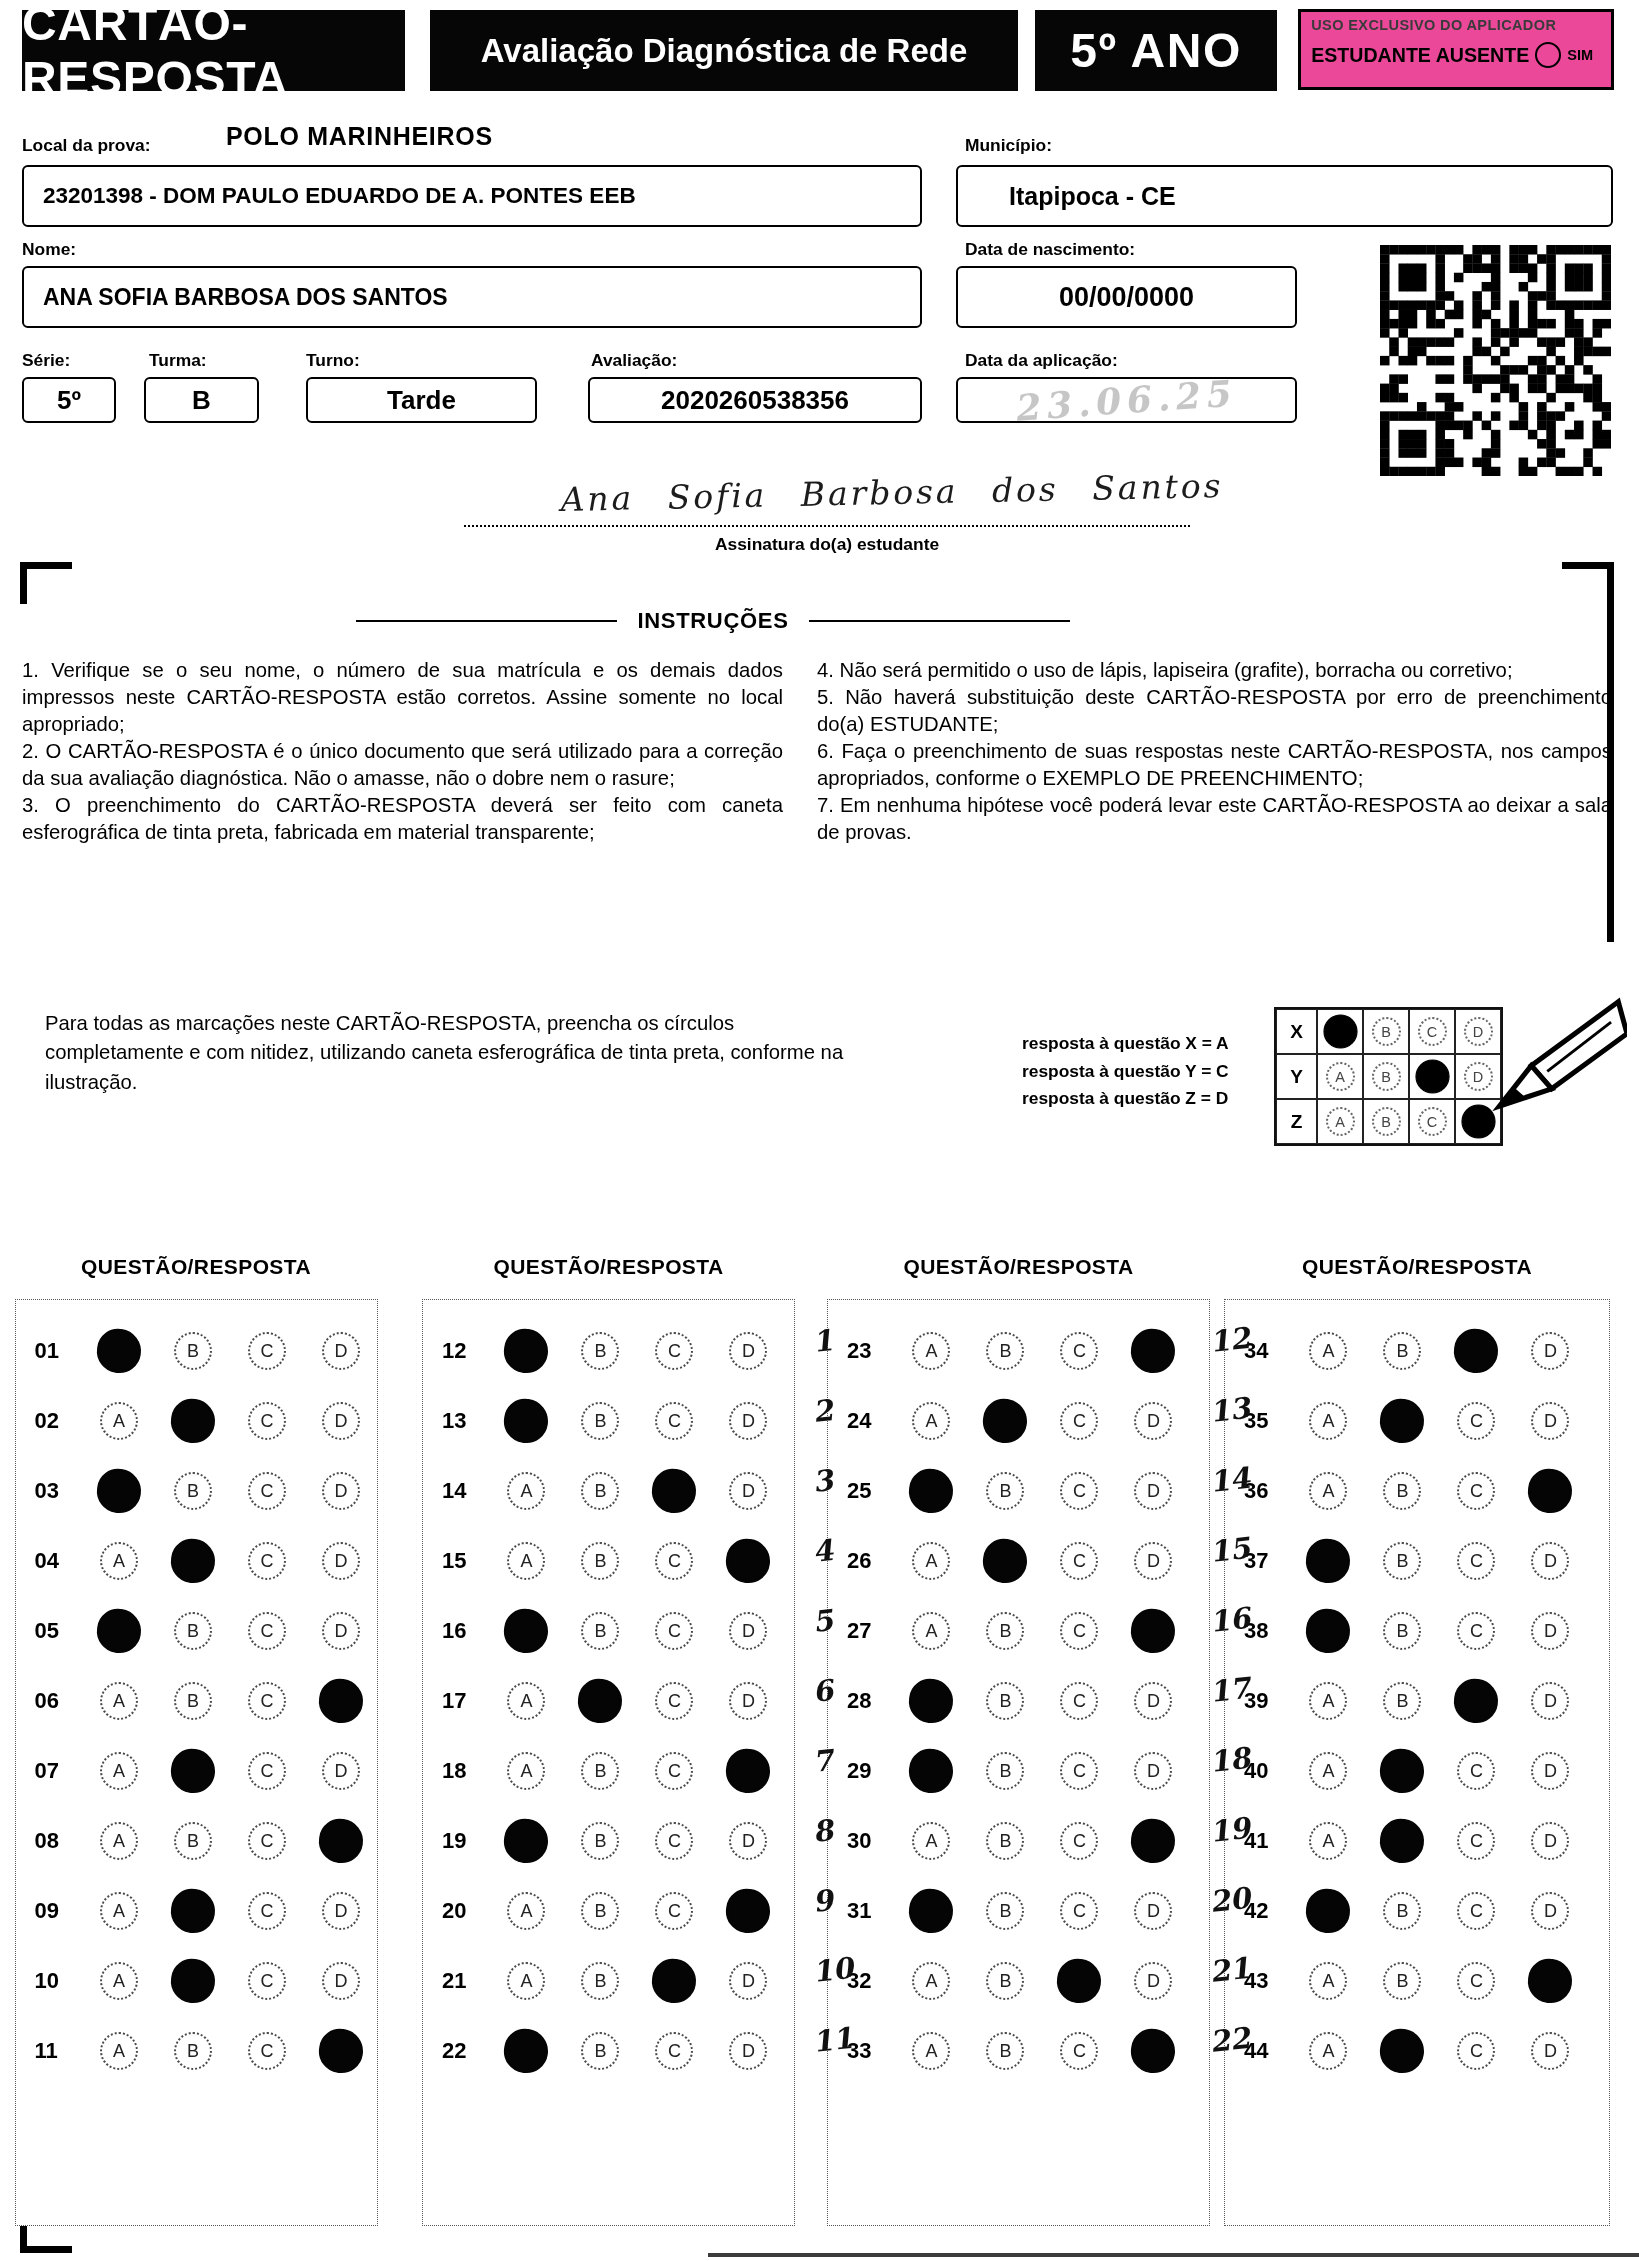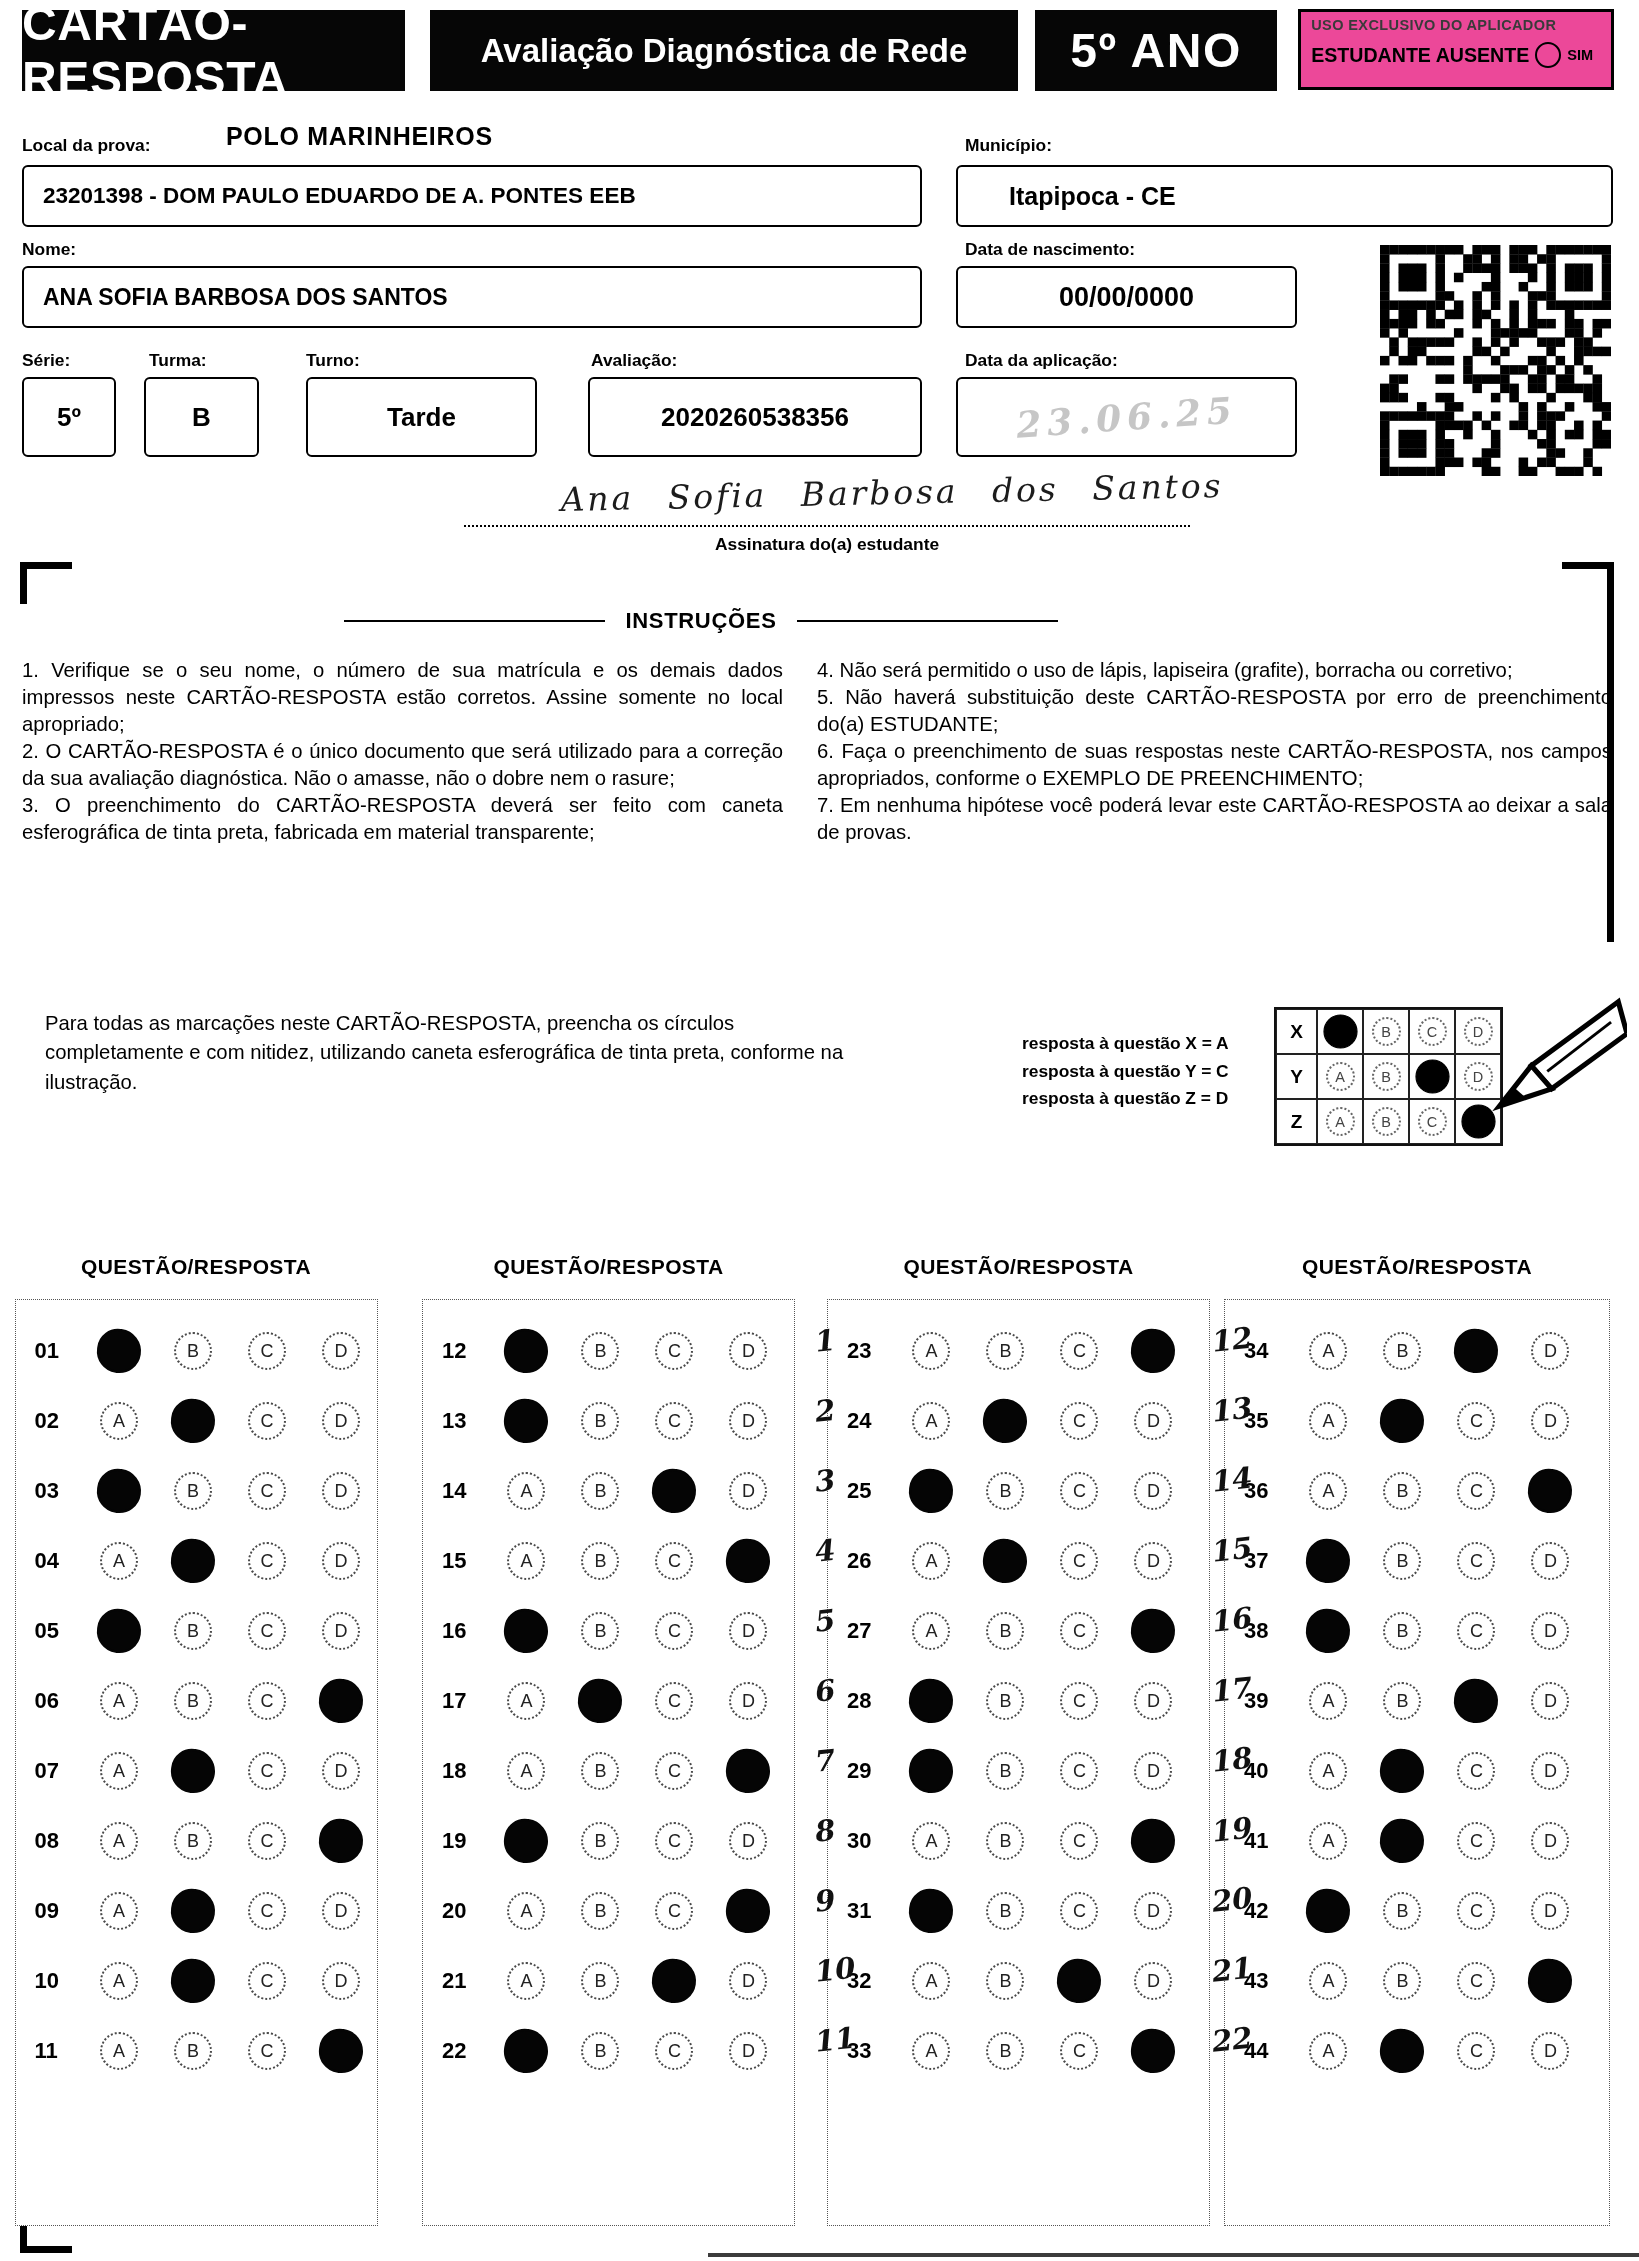--- a/index.html
+++ b/index.html
@@ -16,39 +16,39 @@
   .ausente{display:flex;align-items:center;gap:6px;margin-top:8.7px;font-weight:bold}
   .ausente-lbl{font-size:19.6px}
   .circ{width:26px;height:26px;border:2.9px solid #000;border-radius:50%;display:inline-block;flex:none}
   .sim{font-size:14.5px}
 
   
   .lbl{position:absolute;font-size:17.4px;font-weight:bold}
   .val-local{position:absolute;left:226px;top:122px;font-size:25px;font-weight:bold;letter-spacing:0.7px}
   .fbox{position:absolute;height:62px;border:2.9px solid #000;border-radius:5.8px;display:flex;align-items:center;font-weight:bold;font-size:22.5px;padding-left:19px;background:#fff}
   .fbox.center{justify-content:center;padding-left:0}
-  .r3{top:377px;height:80px;font-size:26px}
+  .r3{top:377px;height:46px;font-size:26px}
   .date-hw{font-family:"DejaVu Serif",serif;font-style:italic;font-weight:bold;font-size:36px;color:#c6c6c6;transform:rotate(-4deg);letter-spacing:5.8px}
 
   .qr{position:absolute;left:1380px;top:245px;width:231px;height:231px}
   .qr svg{width:100%;height:100%;fill:#000}
 
   
   .sig-hw{position:absolute;left:435px;top:473px;width:914px;text-align:center;font-family:"DejaVu Serif",serif;font-style:italic;font-size:33px;letter-spacing:2.9px;word-spacing:20.3px;transform:rotate(-1.2deg);color:#1c1c1c;white-space:nowrap}
   .sig-line{position:absolute;left:464px;top:485px;width:726px;height:42px;border-bottom:2.9px dotted #000}
   .sig-label{position:absolute;left:464px;top:534px;width:726px;text-align:center;font-size:17.4px;font-weight:bold}
 
   
   .crn-tl{position:absolute;left:20.3px;top:562px;width:52px;height:42px;border-left:7.3px solid #000;border-top:7.3px solid #000}
   .crn-tr{position:absolute;left:1562px;top:562px;width:52px;height:380px;border-right:7.3px solid #000;border-top:7.3px solid #000}
   .crn-bl{position:absolute;left:20.3px;top:2208px;width:52px;height:45px;border-left:7.3px solid #000;border-bottom:7.3px solid #000}
   .bline{position:absolute;left:708px;top:2253px;width:932px;height:3.6px;background:#3c3c3c}
 
   
-  .instr-head{position:absolute;left:0;top:608px;width:1402px;display:flex;align-items:center;justify-content:center;gap:20.3px}
+  .instr-head{position:absolute;left:12px;top:608px;width:1402px;display:flex;align-items:center;justify-content:center;gap:20.3px}
   .instr-rule{width:261px;height:2.9px;background:#000}
   .instr-title{font-size:22px;font-weight:bold;letter-spacing:0.7px}
   .instr-col{position:absolute;top:657px;font-size:20.3px;line-height:1.33;text-align:justify}
   .instr-col p{margin:0}
   .ic-left{left:22px;width:761px}
   .ic-right{left:817px;width:795px}
 
   
   .ex-text{position:absolute;left:45px;top:1009px;width:820px;font-size:20.3px;line-height:1.45}
   .ex-legend{position:absolute;left:1022px;top:1030px;font-size:17.4px;font-weight:bold;line-height:1.58}

